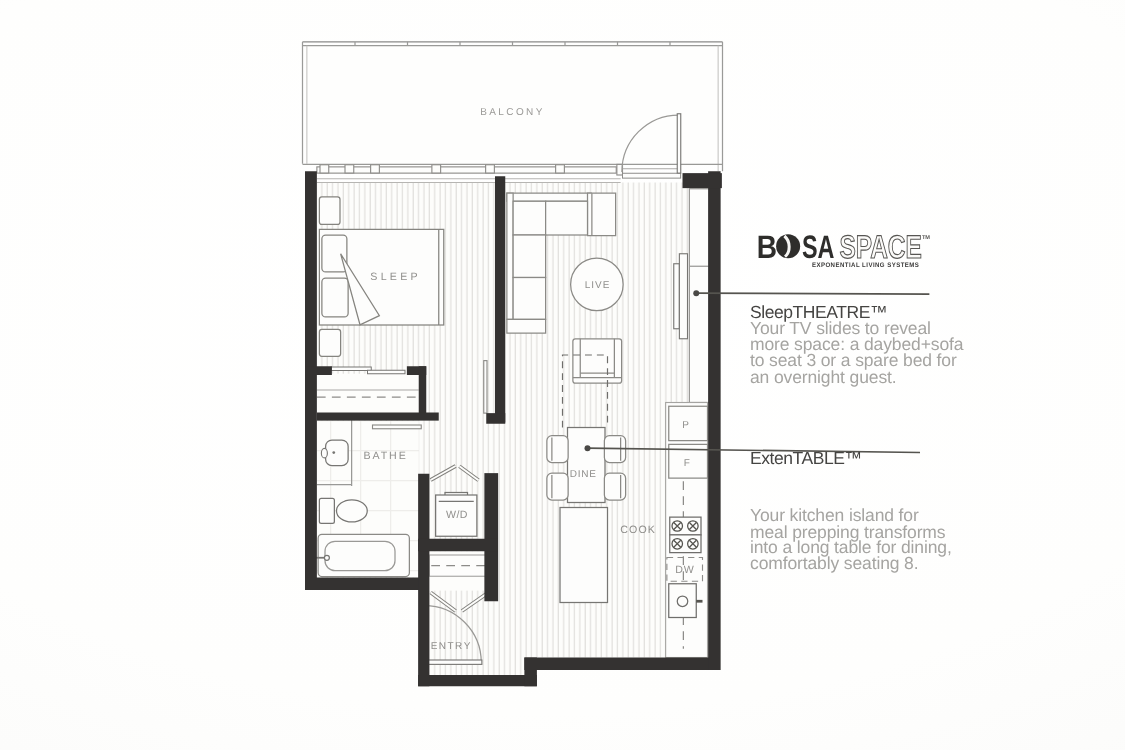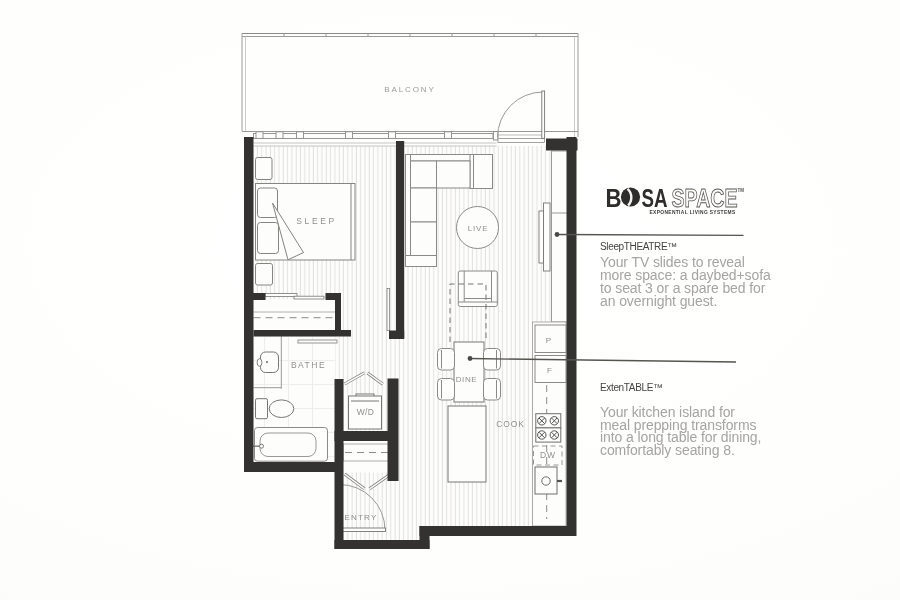--- a/index.html
+++ b/index.html
@@ -1,20 +1,20 @@
 <!DOCTYPE html>
 <html><head>
 <meta charset="utf-8">
 <style>
 html,body{margin:0;padding:0}
 body{width:900px;height:600px;position:relative;overflow:hidden;
  font-family:"Liberation Sans",sans-serif;
  background:radial-gradient(120% 100% at 48% 40%, #ffffff 0%, #fefefd 55%, #fbfbfa 80%, #f7f6f4 100%);}
 svg{position:absolute;left:0;top:0}
-.h{position:absolute;color:#454442;font-size:10px;letter-spacing:-.35px;white-space:nowrap}
+.h{position:absolute;color:#454442;font-size:14px;letter-spacing:-.35px;white-space:nowrap}
 .p{position:absolute;color:#a5a4a1;font-size:14px;line-height:13px;letter-spacing:-.1px;white-space:nowrap}
 </style>
 </head>
 <body>
 <svg width="900" height="600" viewBox="0 0 900 600">
 <defs>
 <pattern id="fl" width="4.3" height="10" patternUnits="userSpaceOnUse">
  <rect width="4.3" height="10" fill="#fdfdfb"></rect>
  <rect x="3.3" width="1" height="10" fill="#e2e1de"></rect>
 </pattern>
@@ -288,15 +288,15 @@
 <text x="671.5" y="206.5" font-size="26" textLength="66" lengthAdjust="spacingAndGlyphs" fill="#fbfaf8" stroke="#575653" stroke-width="0.9">SPACE</text>
 <text x="737.5" y="191.5" font-size="4.5" fill="#575653">TM</text>
 <text x="649.5" y="213.5" font-size="5.3" textLength="86" lengthAdjust="spacingAndGlyphs" letter-spacing="0.4" fill="#3a3938">EXPONENTIAL LIVING SYSTEMS</text>
 </g>
 </svg>
 
 <div class="h" style="left:600px;top:241px">SleepTHEATRE™</div>
 
 <div class="p" style="left:600px;top:256px">Your TV slides to reveal<br>more space: a daybed+sofa<br>to seat 3 or a spare bed for<br>an overnight guest.</div>
 
-<div class="h" style="left:600px;top:382px">ExtenTABLE™</div>
+<div class="h" style="left:600px;top:358px">ExtenTABLE™</div>
 
 <div class="p" style="left:600px;top:406px;line-height:12.5px">Your kitchen island for<br>meal prepping transforms<br>into a long table for dining,<br>comfortably seating 8.</div>
 
 </body></html>

